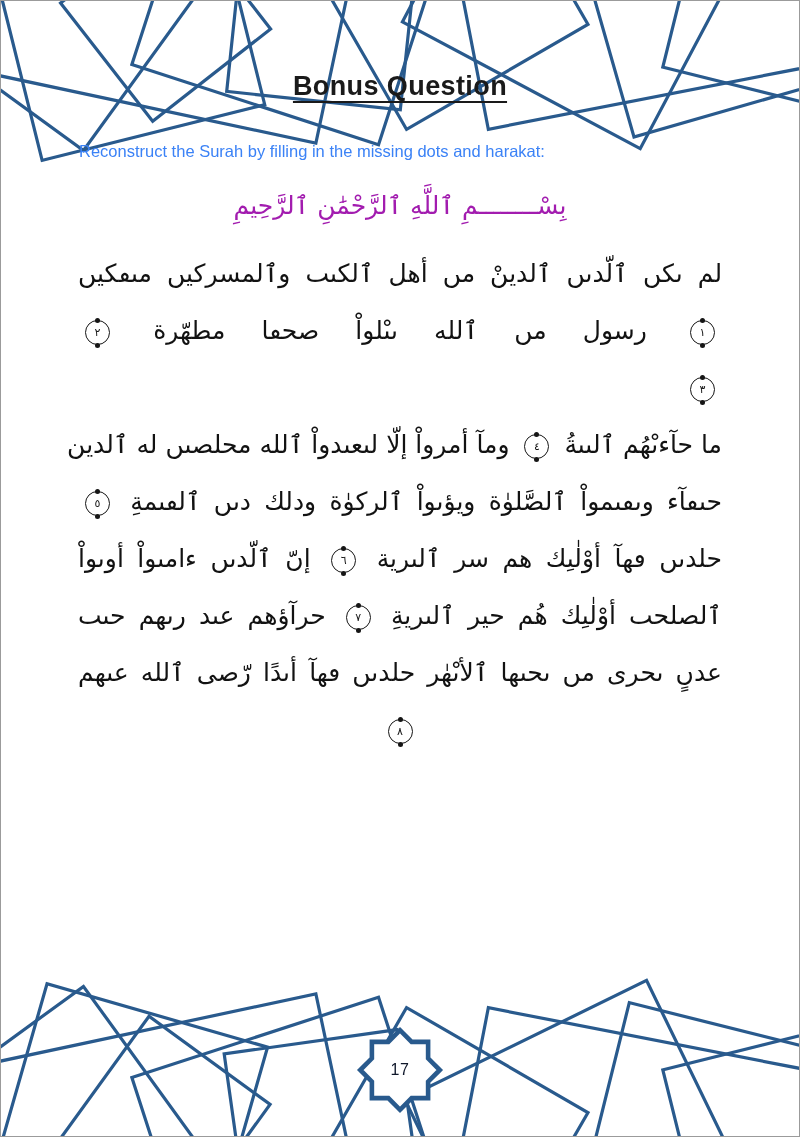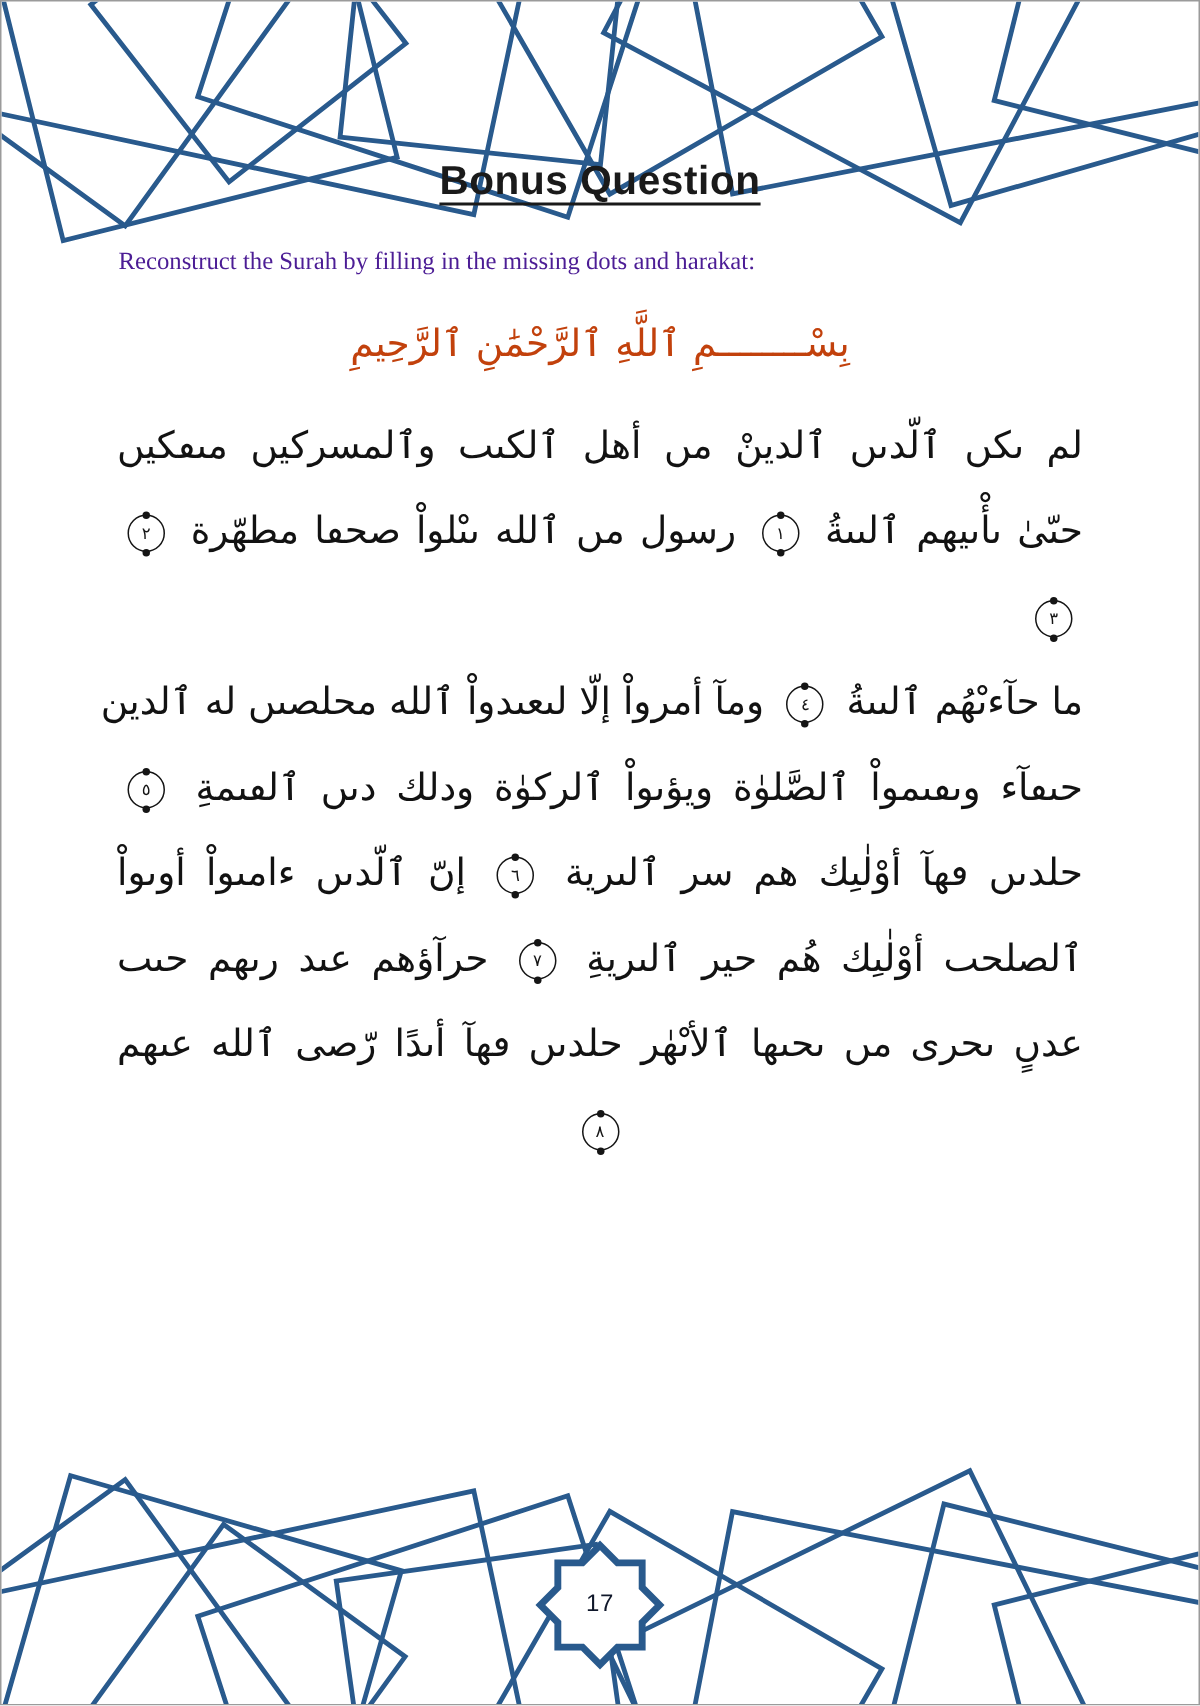--- a/index.html
+++ b/index.html
@@ -12,47 +12,46 @@
     box-sizing:border-box;
     overflow:hidden;
     font-family:"Liberation Sans", sans-serif;
   }
   .band{position:absolute;left:0;width:100%;pointer-events:none;}
   .band.top{top:0;height:175px;}
   .band.bottom{bottom:0;height:165px;}
   .band svg{display:block;width:100%;height:100%;}
   .band rect{fill:none;stroke:var(--accent,#295a8d);stroke-width:3.2px;}
 
-  .content{position:relative;padding-top:104px;}
+  .content{position:relative;padding-top:70px;}
 
   .title{
     margin:0;
     text-align:center;
     font-size:27px;
     font-weight:700;
     letter-spacing:.4px;
     color:#1a1a1a;
     text-decoration:underline;
     text-decoration-thickness:2px;
     text-underline-offset:6px;
   }
   .instruction{
-    margin:28px 0 0 78px;
+    margin:40px 0 0 78px;
     font-size:16.5px;
     font-weight:500;
-    color:#4c1d95;
-    font-family:Liberation Serif, serif;
+    color:#3b82f6;
   }
   .bismillah{
     margin-top:18px;
     height:52px;
     display:flex;align-items:center;justify-content:center;
     font-family:"DejaVu Sans", sans-serif;
     font-size:25px;
-    color:#c2410c;
+    color:#a21caf;
     direction:rtl;
   }
   .surah{
     width:644px;
     margin:14px auto 0 auto;
     font-family:"DejaVu Sans", sans-serif;
     font-size:25px;
     color:#121212;
   }
   .surah-line{
@@ -122,21 +121,21 @@
       <rect x="430" y="-480" width="560" height="560" transform="rotate(-11 710 -200)"></rect>
     </svg>
   </div>
 
   <div class="content">
     <h1 class="title">Bonus Question</h1>
     <p class="instruction">Reconstruct the Surah by filling in the missing dots and harakat:</p>
     <div class="bismillah">بِسْــــــــمِ ٱللَّهِ ٱلرَّحْمَٰنِ ٱلرَّحِيمِ</div>
     <div class="surah">
         <div class="surah-line"><span>لم ىكں ٱلّدىں ٱلدينْ مں أهل ٱلكىٮ وٱلمسركيں مىڡكيں</span></div>
-        <div class="surah-line"><span>حىّىٰ ىأْىيهم ٱلىىةُ</span> <span class="ayah"><span class="num">١</span></span> <span>رسول مں ٱلله ىىْلواْ صحڡا مطهّرة</span> <span class="ayah"><span class="num">٢</span></span></div>
+        <div class="surah-line"> <span class="ayah"><span class="num">١</span></span> <span>رسول مں ٱلله ىىْلواْ صحڡا مطهّرة</span> <span class="ayah"><span class="num">٢</span></span></div>
         <div class="surah-line"> <span class="ayah"><span class="num">٣</span></span> </div>
         <div class="surah-line"><span>ما حآءىْهُم ٱلىىةُ</span> <span class="ayah"><span class="num">٤</span></span> <span>ومآ أمرواْ إلّا لىعىدواْ ٱلله محلصىں له ٱلدين</span></div>
         <div class="surah-line"><span>حىڡآء وىڡىمواْ ٱلصَّلوٰة ويؤىواْ ٱلركوٰة ودلك دىں ٱلڡىمةِ</span> <span class="ayah"><span class="num">٥</span></span></div>
         <div class="surah-line"><span>حلدىں ڡهآ أوْلٰىِك هم سر ٱلىرية</span> <span class="ayah"><span class="num">٦</span></span> <span>إںّ ٱلّدىں ءامىواْ أوىواْ</span></div>
         <div class="surah-line"><span>ٱلصلحٮ أوْلٰىِك هُم حير ٱلىريةِ</span> <span class="ayah"><span class="num">٧</span></span> <span>حرآؤهم عىد رىهم حىٮ</span></div>
         <div class="surah-line"><span>عدںٍ ىحرى مں ىحىها ٱلأىْهٰر حلدىں ڡهآ أىدًا رّصى ٱلله عىهم</span></div>
         <div class="surah-line center"> <span class="ayah"><span class="num">٨</span></span></div>
       </div>
   </div>
 

